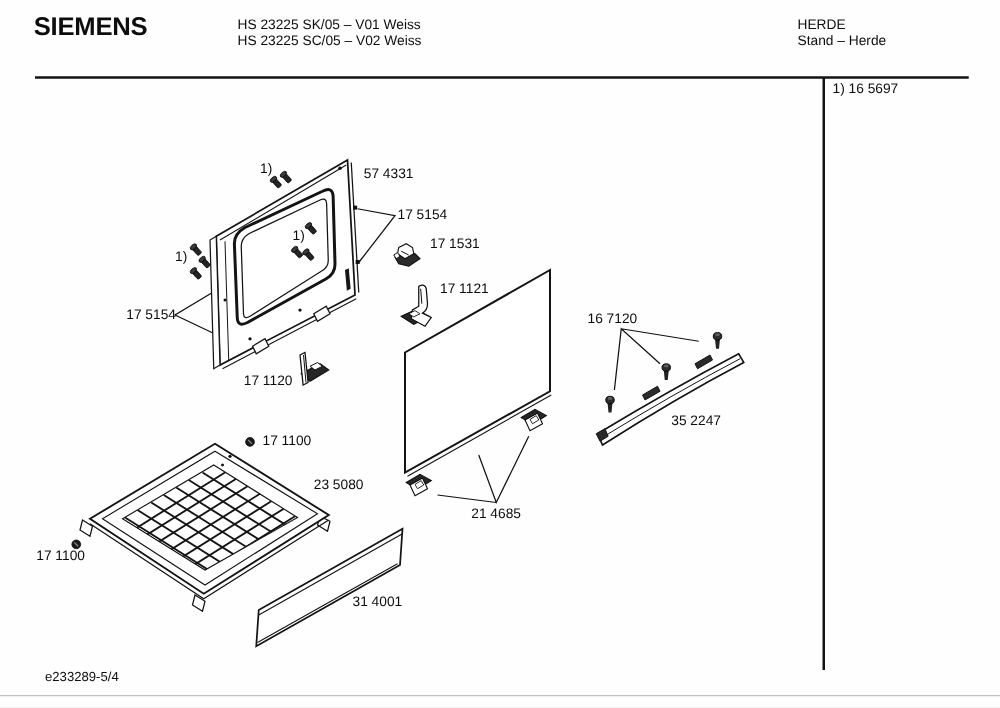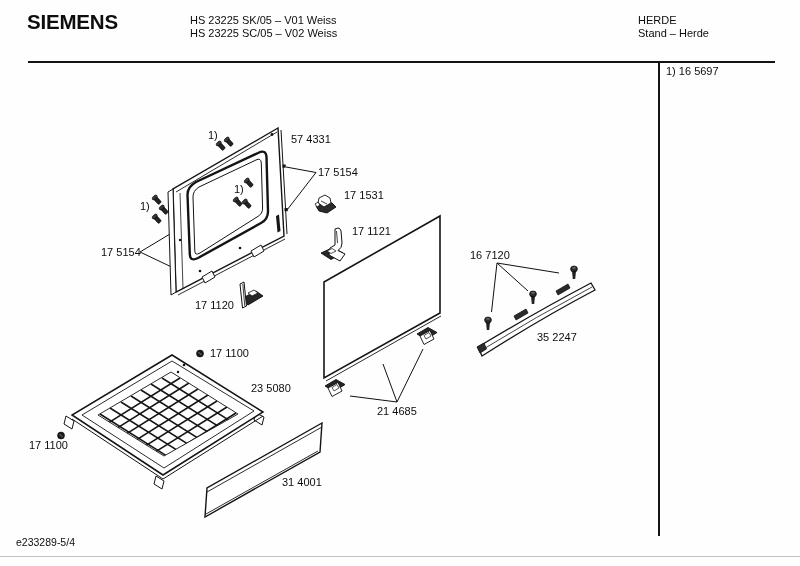--- a/index.html
+++ b/index.html
@@ -6,21 +6,21 @@
   #page{position:relative;width:800px;height:566px;background:#fefefe;overflow:hidden;
         font-family:"Liberation Sans",sans-serif;color:#0d0d0d;}
   .abs{position:absolute;}
   #brand{left:27px;top:10px;font-size:20.5px;font-weight:bold;letter-spacing:-0.2px;}
   #models{left:165px;top:14px;font-size:11px;line-height:13px;white-space:nowrap;margin-left:25px;}
   #cat{left:638px;top:14px;font-size:11px;line-height:13px;white-space:nowrap;}
   #rule-top{left:28px;top:61px;width:747px;height:2px;background:#141414;}
   #rule-vert{left:658px;top:62px;width:1.5px;height:474px;background:#141414;}
   #rule-bottom{left:0;top:556px;width:800px;height:1px;background:#c2c2c2;}
   #footnote{left:666px;top:65px;font-size:11px;white-space:nowrap;}
-  #docref{left:16px;top:536px;font-size:10.5px;white-space:nowrap;}
+  #docref{left:36px;top:536px;font-size:10.5px;white-space:nowrap;}
   .plabel{position:absolute;font-size:11px;white-space:nowrap;color:#0d0d0d;}
   svg{position:absolute;left:0;top:0;}
 </style>
 </head>
 <body>
 
 <div id="page">
 
   <div id="brand" class="abs">SIEMENS</div>
 

